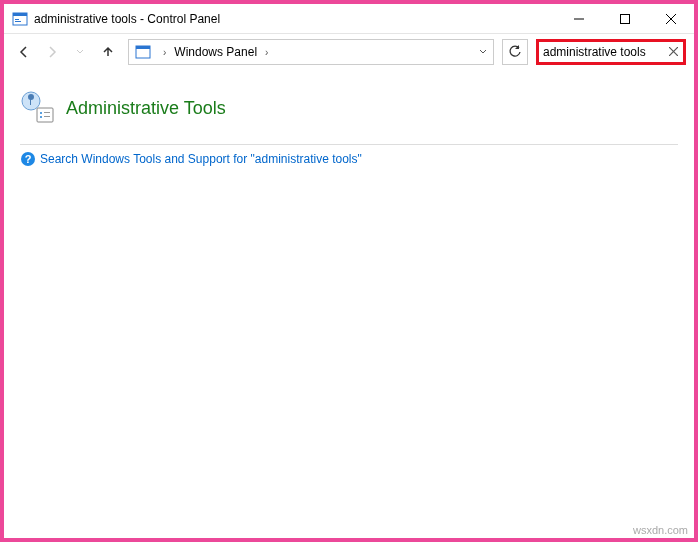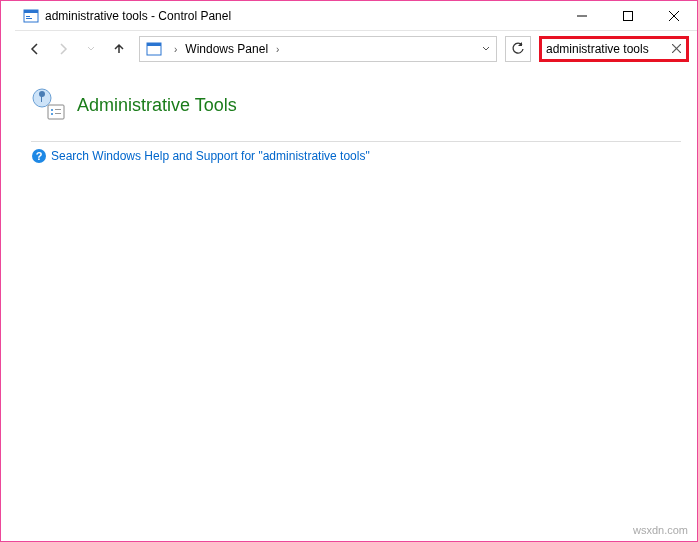--- a/index.html
+++ b/index.html
@@ -1,18 +1,18 @@
 <!DOCTYPE html>
 <html><head>
   <meta charset="utf-8">
   <style>
     * { margin: 0; padding: 0; box-sizing: border-box; font-family: 'Segoe UI', Tahoma, sans-serif; }
     body { background: #fff; width: 698px; height: 542px; overflow: hidden; position: relative; }
     
-    .window { width: 100%; height: 100%; border: 1px solid #ec4899; display: flex; flex-direction: column; padding-left: 14px; }
+    .window { width: 100%; height: 100%; border: 4px solid #ec4899; display: flex; flex-direction: column; }
     
     
     .title-bar { height: 30px; display: flex; align-items: center; background: #fff; border-bottom: 1px solid #e5e5e5; }
     .title-icon { width: 16px; height: 16px; margin: 0 6px 0 8px; display: flex; align-items: center; justify-content: center; }
     .title-text { font-size: 12px; color: #000; flex: 1; }
     .win-controls { display: flex; height: 100%; }
     .win-btn { width: 46px; height: 100%; display: flex; align-items: center; justify-content: center; cursor: pointer; }
     
     
     .nav-bar { height: 36px; display: flex; align-items: center; padding: 0 8px; gap: 4px; }
@@ -156,18 +156,18 @@
 
     <hr class="divider">
 
     <div class="help-link">
       <span class="help-icon">
         <svg width="16" height="16" viewBox="0 0 16 16">
           <circle cx="8" cy="8" r="7" fill="#1e88e5"></circle>
           <text x="8" y="12" text-anchor="middle" fill="#fff" font-size="11" font-weight="bold" font-family="Georgia">?</text>
         </svg>
       </span>
-      <a class="help-text">Search Windows Help and Support for "administrative tools"</a>
+      <a class="help-text">Search Windows Tools and Support for "administrative tools"</a>
     </div>
   </div>
 
   <div class="watermark">wsxdn.com</div>
 </div>
 
 </body></html>

